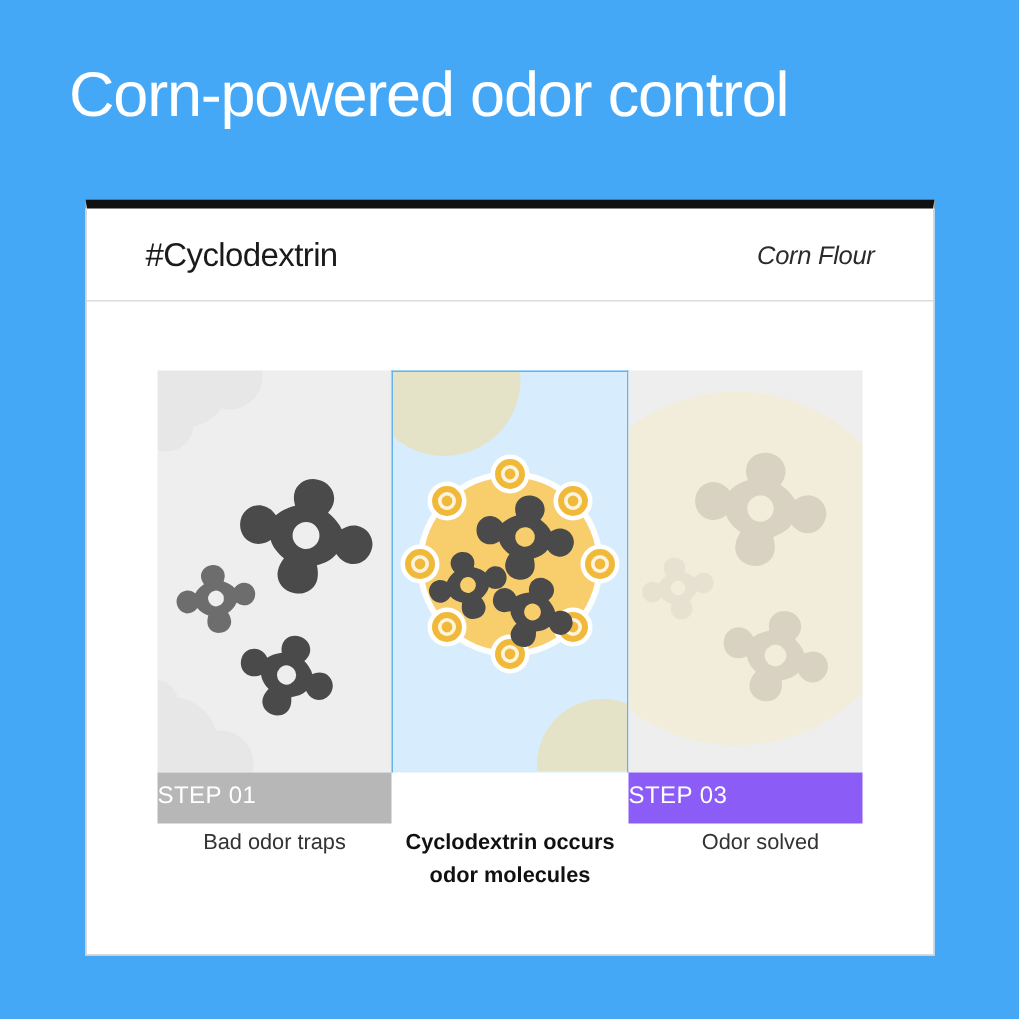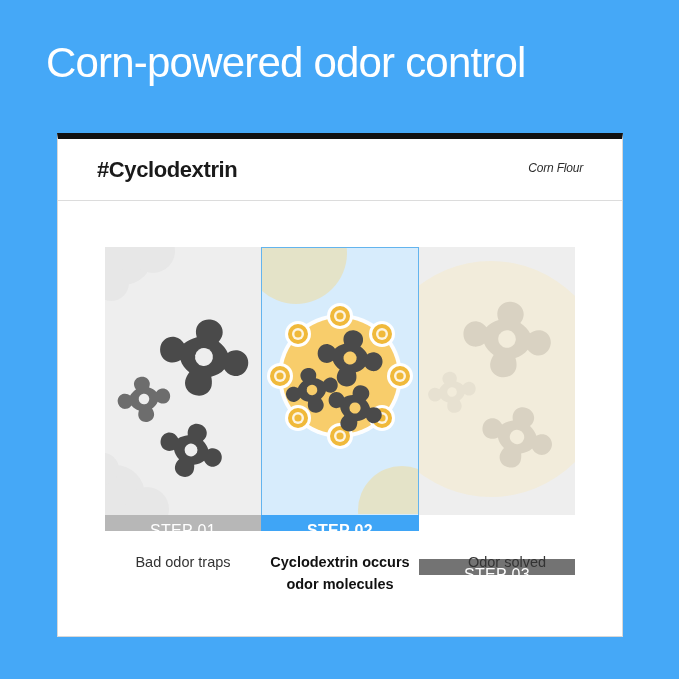--- a/index.html
+++ b/index.html
@@ -47,29 +47,29 @@
     position: relative;
     height: 62px;
     border-bottom: 1px solid #dcdcdc;
     box-sizing: border-box;
   }
   .card-title {
     position: absolute;
     left: 39px;
     top: 18px;
     font-size: 22px;
-    font-weight: bold;
+    font-weight: normal;
     color: #1a1a1a;
     letter-spacing: -0.4px;
   }
   .card-subtitle {
     position: absolute;
     right: 39px;
     top: 22px;
-    font-size: 12px;
+    font-size: 17px;
     font-style: italic;
     color: #2b2b2b;
     letter-spacing: -0.2px;
   }
 
   
   .diagram {
     position: absolute;
     left: 47px;
     top: 108px;
@@ -98,31 +98,30 @@
   .step-band {
     position: absolute;
     top: 268px;
     left: 0;
     width: 470px;
     height: 32px;
   }
   .step-cell {
     position: absolute;
     top: 0;
-    height: 16px;
+    height: 34px;
     width: 156px;
     color: #ffffff;
     font-size: 16px;
     line-height: 32px;
-    text-align: center;
     letter-spacing: 0.3px;
   }
   .step-cell.s1 { left: 0px;   background: #b7b7b7; }
   .step-cell.s2 { left: 156px; width: 158px; background: #3fa5f6; font-weight: bold; }
-  .step-cell.s3 { left: 314px; background: #737373; margin-top: 44px; }
+  .step-cell.s3 { left: 314px; background: #8b5cf6; }
 
   
   .captions {
     position: absolute;
     left: 47px;
     top: 412px;
     width: 470px;
     height: 60px;
   }
   .caption {
@@ -348,21 +347,20 @@
           <g color="#d9d2c2">
             <g transform="translate(98,190) scale(0.9) rotate(18)" mask="url(#hole3)">
               <use href="#mol6c"></use>
             </g>
           </g>
         </svg>
       </div>
 
       <div class="step-band">
         <div class="step-cell s1">STEP 01</div>
-        <div class="step-cell s2">STEP 02</div>
         <div class="step-cell s3">STEP 03</div>
       </div>
     </div>
   </div>
 
   <div class="captions">
     <div class="caption c1">Bad odor traps</div>
     <div class="caption c2">
       <span>Cyclodextrin occurs</span><br>
       <span>odor molecules</span>

